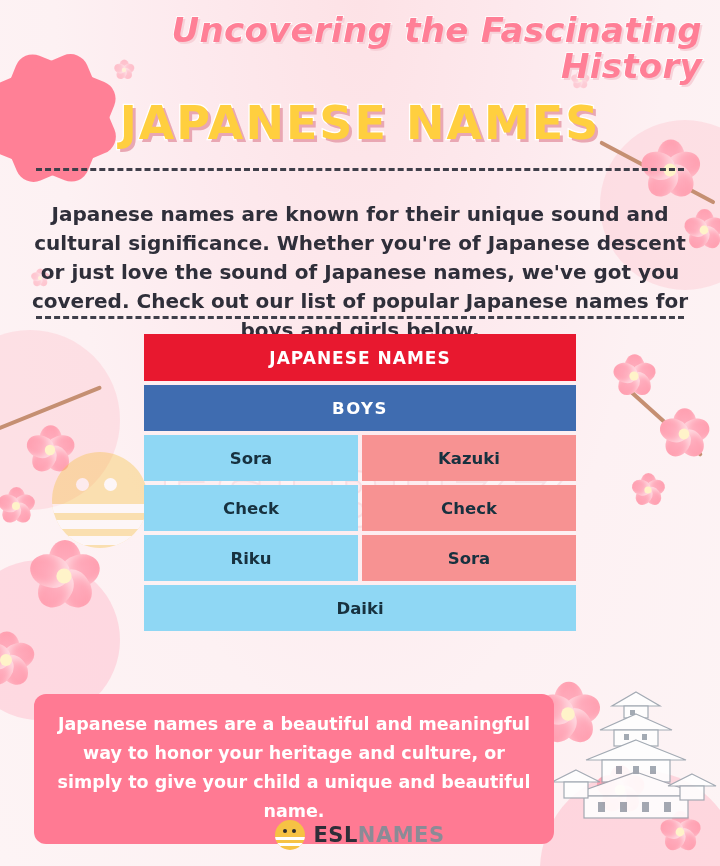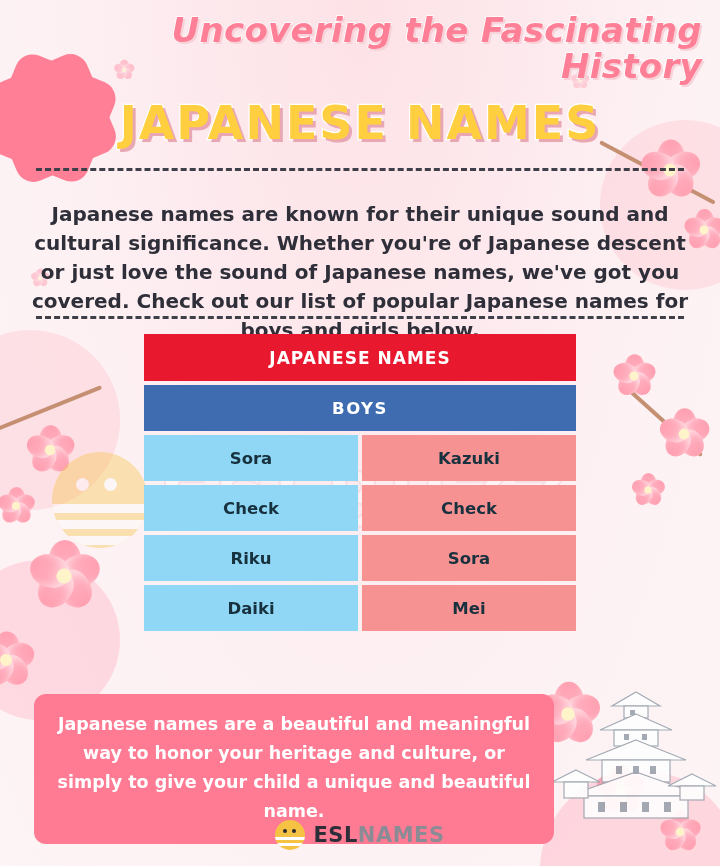--- a/index.html
+++ b/index.html
@@ -488,21 +488,20 @@
     <div class="tbl-row">
       <div class="tbl-cell cell-boys">Check</div>
       <div class="tbl-cell cell-girls">Check</div>
     </div>
     <div class="tbl-row">
       <div class="tbl-cell cell-boys">Riku</div>
       <div class="tbl-cell cell-girls">Sora</div>
     </div>
     <div class="tbl-row">
       <div class="tbl-cell cell-boys">Daiki</div>
-      <div class="tbl-cell cell-girls">Mei</div>
     </div>
   </div>
 
   <svg class="castle" viewBox="0 0 180 150" xmlns="http://www.w3.org/2000/svg">
     <g fill="#ffffff" stroke="#9aa3ad" stroke-width="1.2">
       <path d="M96 18 L120 32 L72 32 Z"></path>
       <rect x="84" y="32" width="24" height="12"></rect>
       <path d="M96 40 L132 56 L60 56 Z"></path>
       <rect x="74" y="56" width="44" height="16"></rect>
       <path d="M96 66 L146 86 L46 86 Z"></path>

